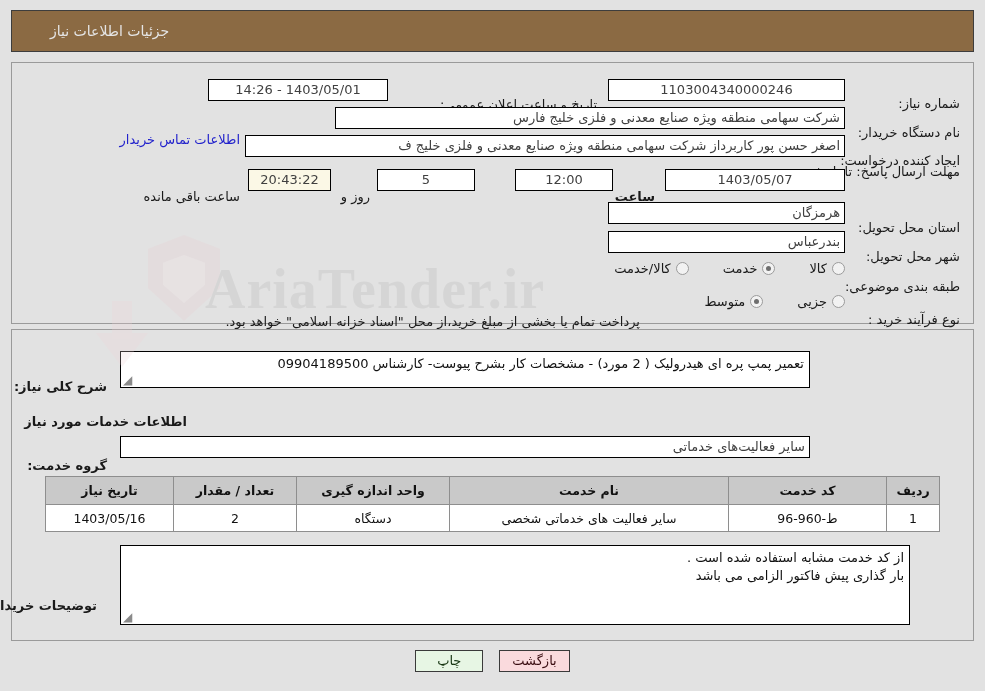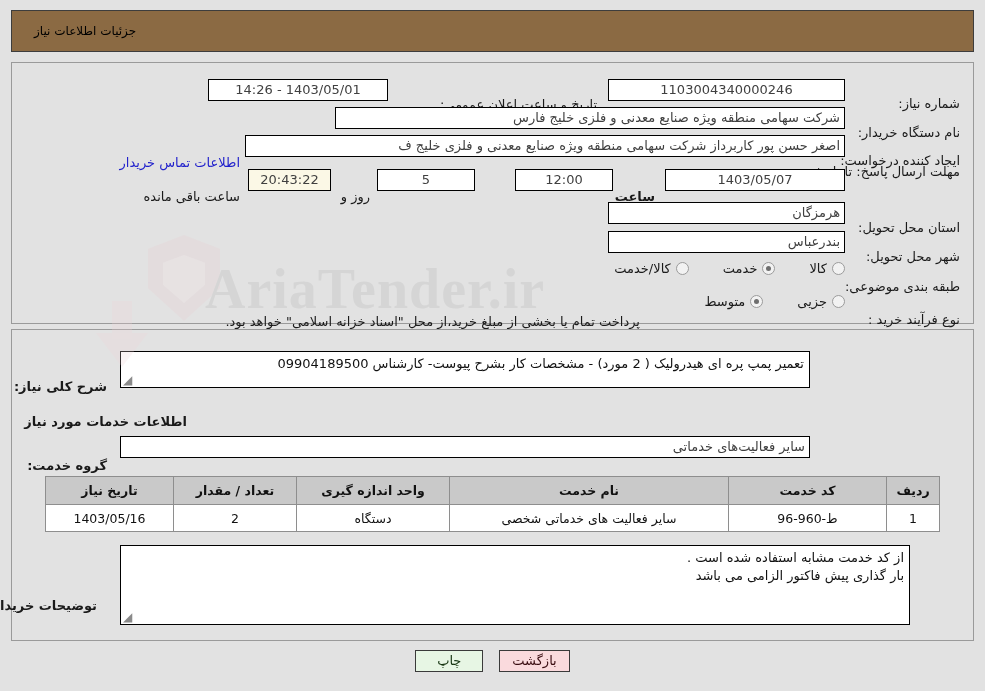--- a/index.html
+++ b/index.html
@@ -87,24 +87,24 @@
     height: 42px;
     background: #8b6a43;
     border: 1px solid #3d3d3d;
     box-sizing: border-box;
     display: flex;
     align-items: center;
     justify-content: flex-start;
     padding-right: 0;
   }
   .titlebar-text {
-    color: #000000;
-    font-size: 12px;
+    color: #e5e5e5;
+    font-size: 14px;
     margin-right: auto;
-    padding-left: 22px;
+    padding-left: 38px;
     white-space: nowrap;
   }
 
   
   .panel {
     position: absolute;
     left: 11px;
     right: 11px;
     border: 1px solid #9a9a9a;
     background: #e2e2e2;
@@ -284,21 +284,21 @@
 
 <div class="row" style="top:108px; right:25px;">
   <span class="lbl">نام دستگاه خریدار:</span>
 </div>
 <div class="fld right" style="position:absolute; top:107px; right:140px; width:510px;">شرکت سهامی منطقه ویژه صنایع معدنی و فلزی خلیج فارس</div>
 
 <div class="row" style="top:136px; right:25px;">
   <span class="lbl">ایجاد کننده درخواست:</span>
 </div>
 <div class="fld right" style="position:absolute; top:135px; right:140px; width:600px;padding-left:32px;">اصغر حسن پور کاربرداز شرکت سهامی منطقه ویژه صنایع معدنی و فلزی خلیج ف</div>
-<a class="link" style="position:absolute; top:155px; right:745px;">اطلاعات تماس خریدار</a>
+<a class="link" style="position:absolute; top:132px; right:745px;">اطلاعات تماس خریدار</a>
 
 <div class="row" style="top:163px; right:25px; width:110px; display:block; line-height:15px;">
   <span class="lbl">مهلت ارسال پاسخ: تا تاریخ:</span>
 </div>
 <div class="fld" style="position:absolute; top:169px; right:140px; width:180px;">1403/05/07</div>
 <span class="lbl" style="position:absolute; top:172px; right:330px;font-weight:bold;">ساعت</span>
 <div class="fld" style="position:absolute; top:169px; right:372px; width:98px;">12:00</div>
 <div class="fld" style="position:absolute; top:169px; right:510px; width:98px;">5</div>
 <span class="lbl" style="position:absolute; top:172px; right:615px;">روز و</span>
 <div class="fld cream" style="position:absolute; top:169px; right:654px; width:83px;">20:43:22</div>

